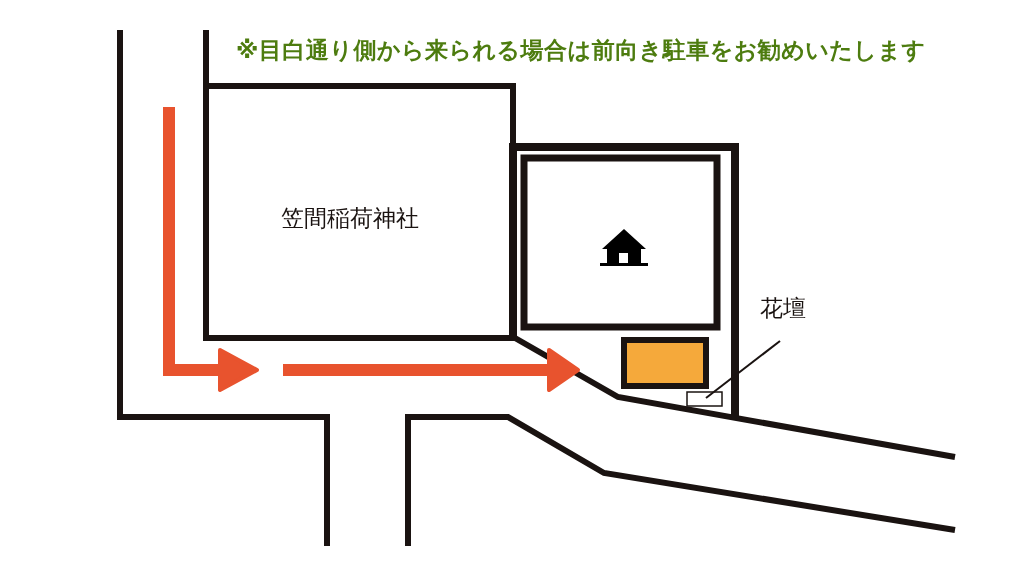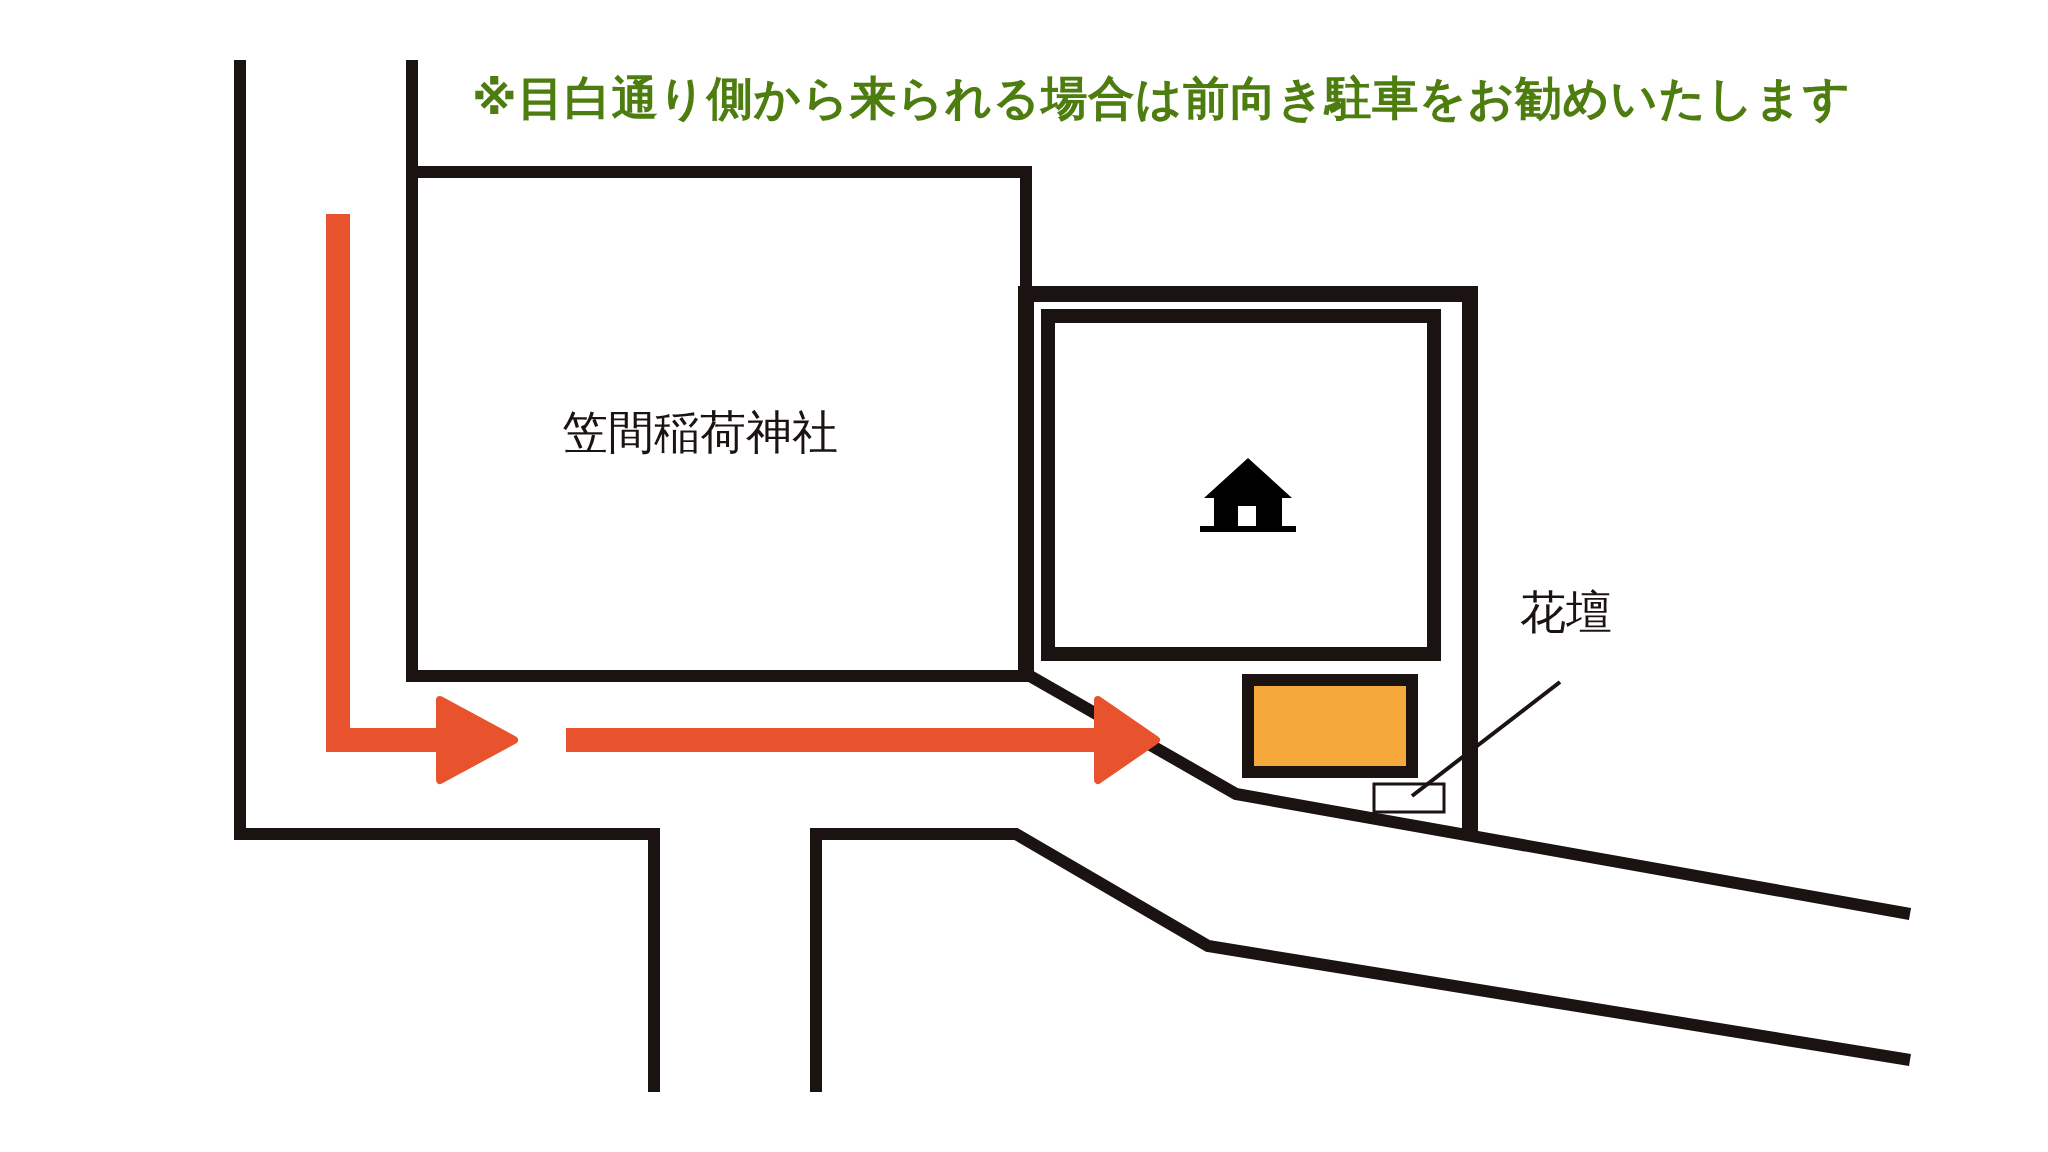--- a/index.html
+++ b/index.html
@@ -6,21 +6,21 @@
   body { width: 1024px; height: 576px; overflow: hidden; position: relative; font-family: "DejaVu Sans", "Liberation Sans", sans-serif; }
   .map { position: absolute; left: 0; top: 0; width: 1024px; height: 576px; }
   .notice {
     position: absolute; left: 236px; top: 34px; width: 740px; height: 32px;
     color: #4d7c0f; font-weight: bold; font-size: 23px; line-height: 32px;
     letter-spacing: 0.5px; white-space: nowrap;
     font-family: "DejaVu Sans", sans-serif;
   }
   .label {
     position: absolute; color: #1a1311; font-size: 23px; line-height: 28px; white-space: nowrap;
-    font-family: Liberation Mono, monospace;
+    font-family: Liberation Sans, sans-serif;
   }
   .shrine-label { left: 281px; top: 204px; }
   .flowerbed-label { left: 760px; top: 294px; }
   .house-icon { position: absolute; left: 598px; top: 227px; width: 52px; height: 40px; }
 </style>
 </head>
 <body>
 
 <svg class="map" viewBox="0 0 1024 576" xmlns="http://www.w3.org/2000/svg">
 

